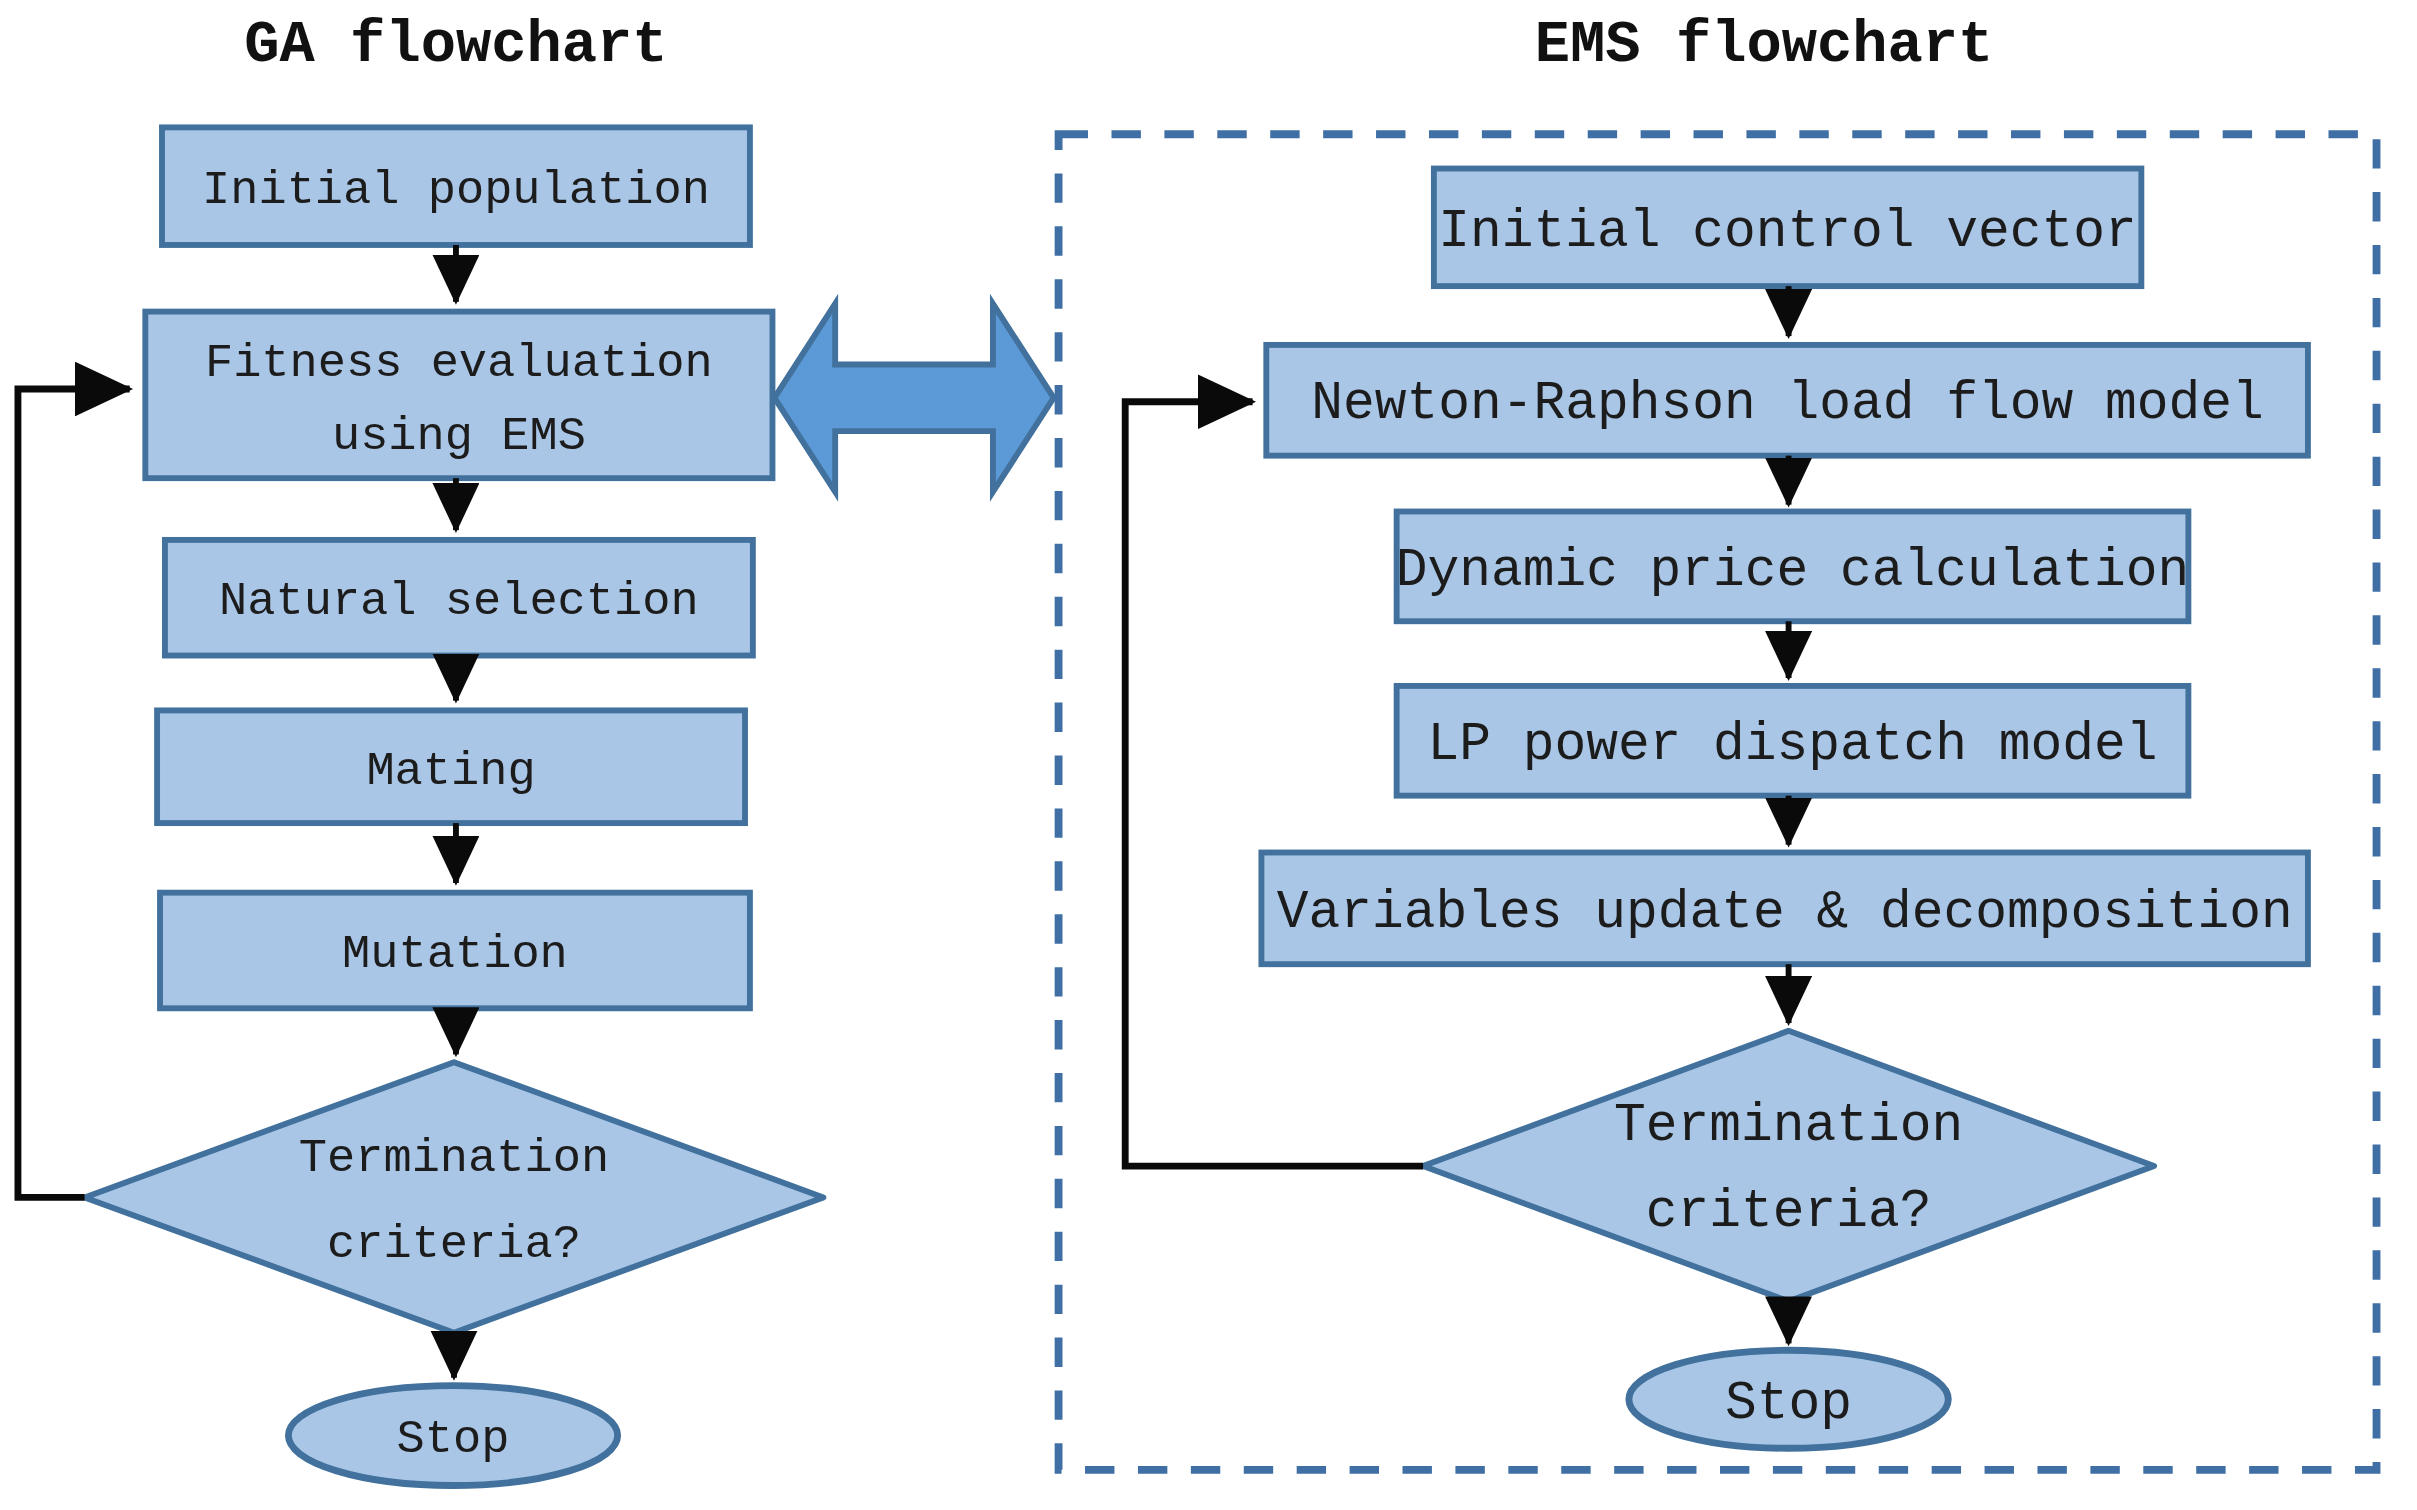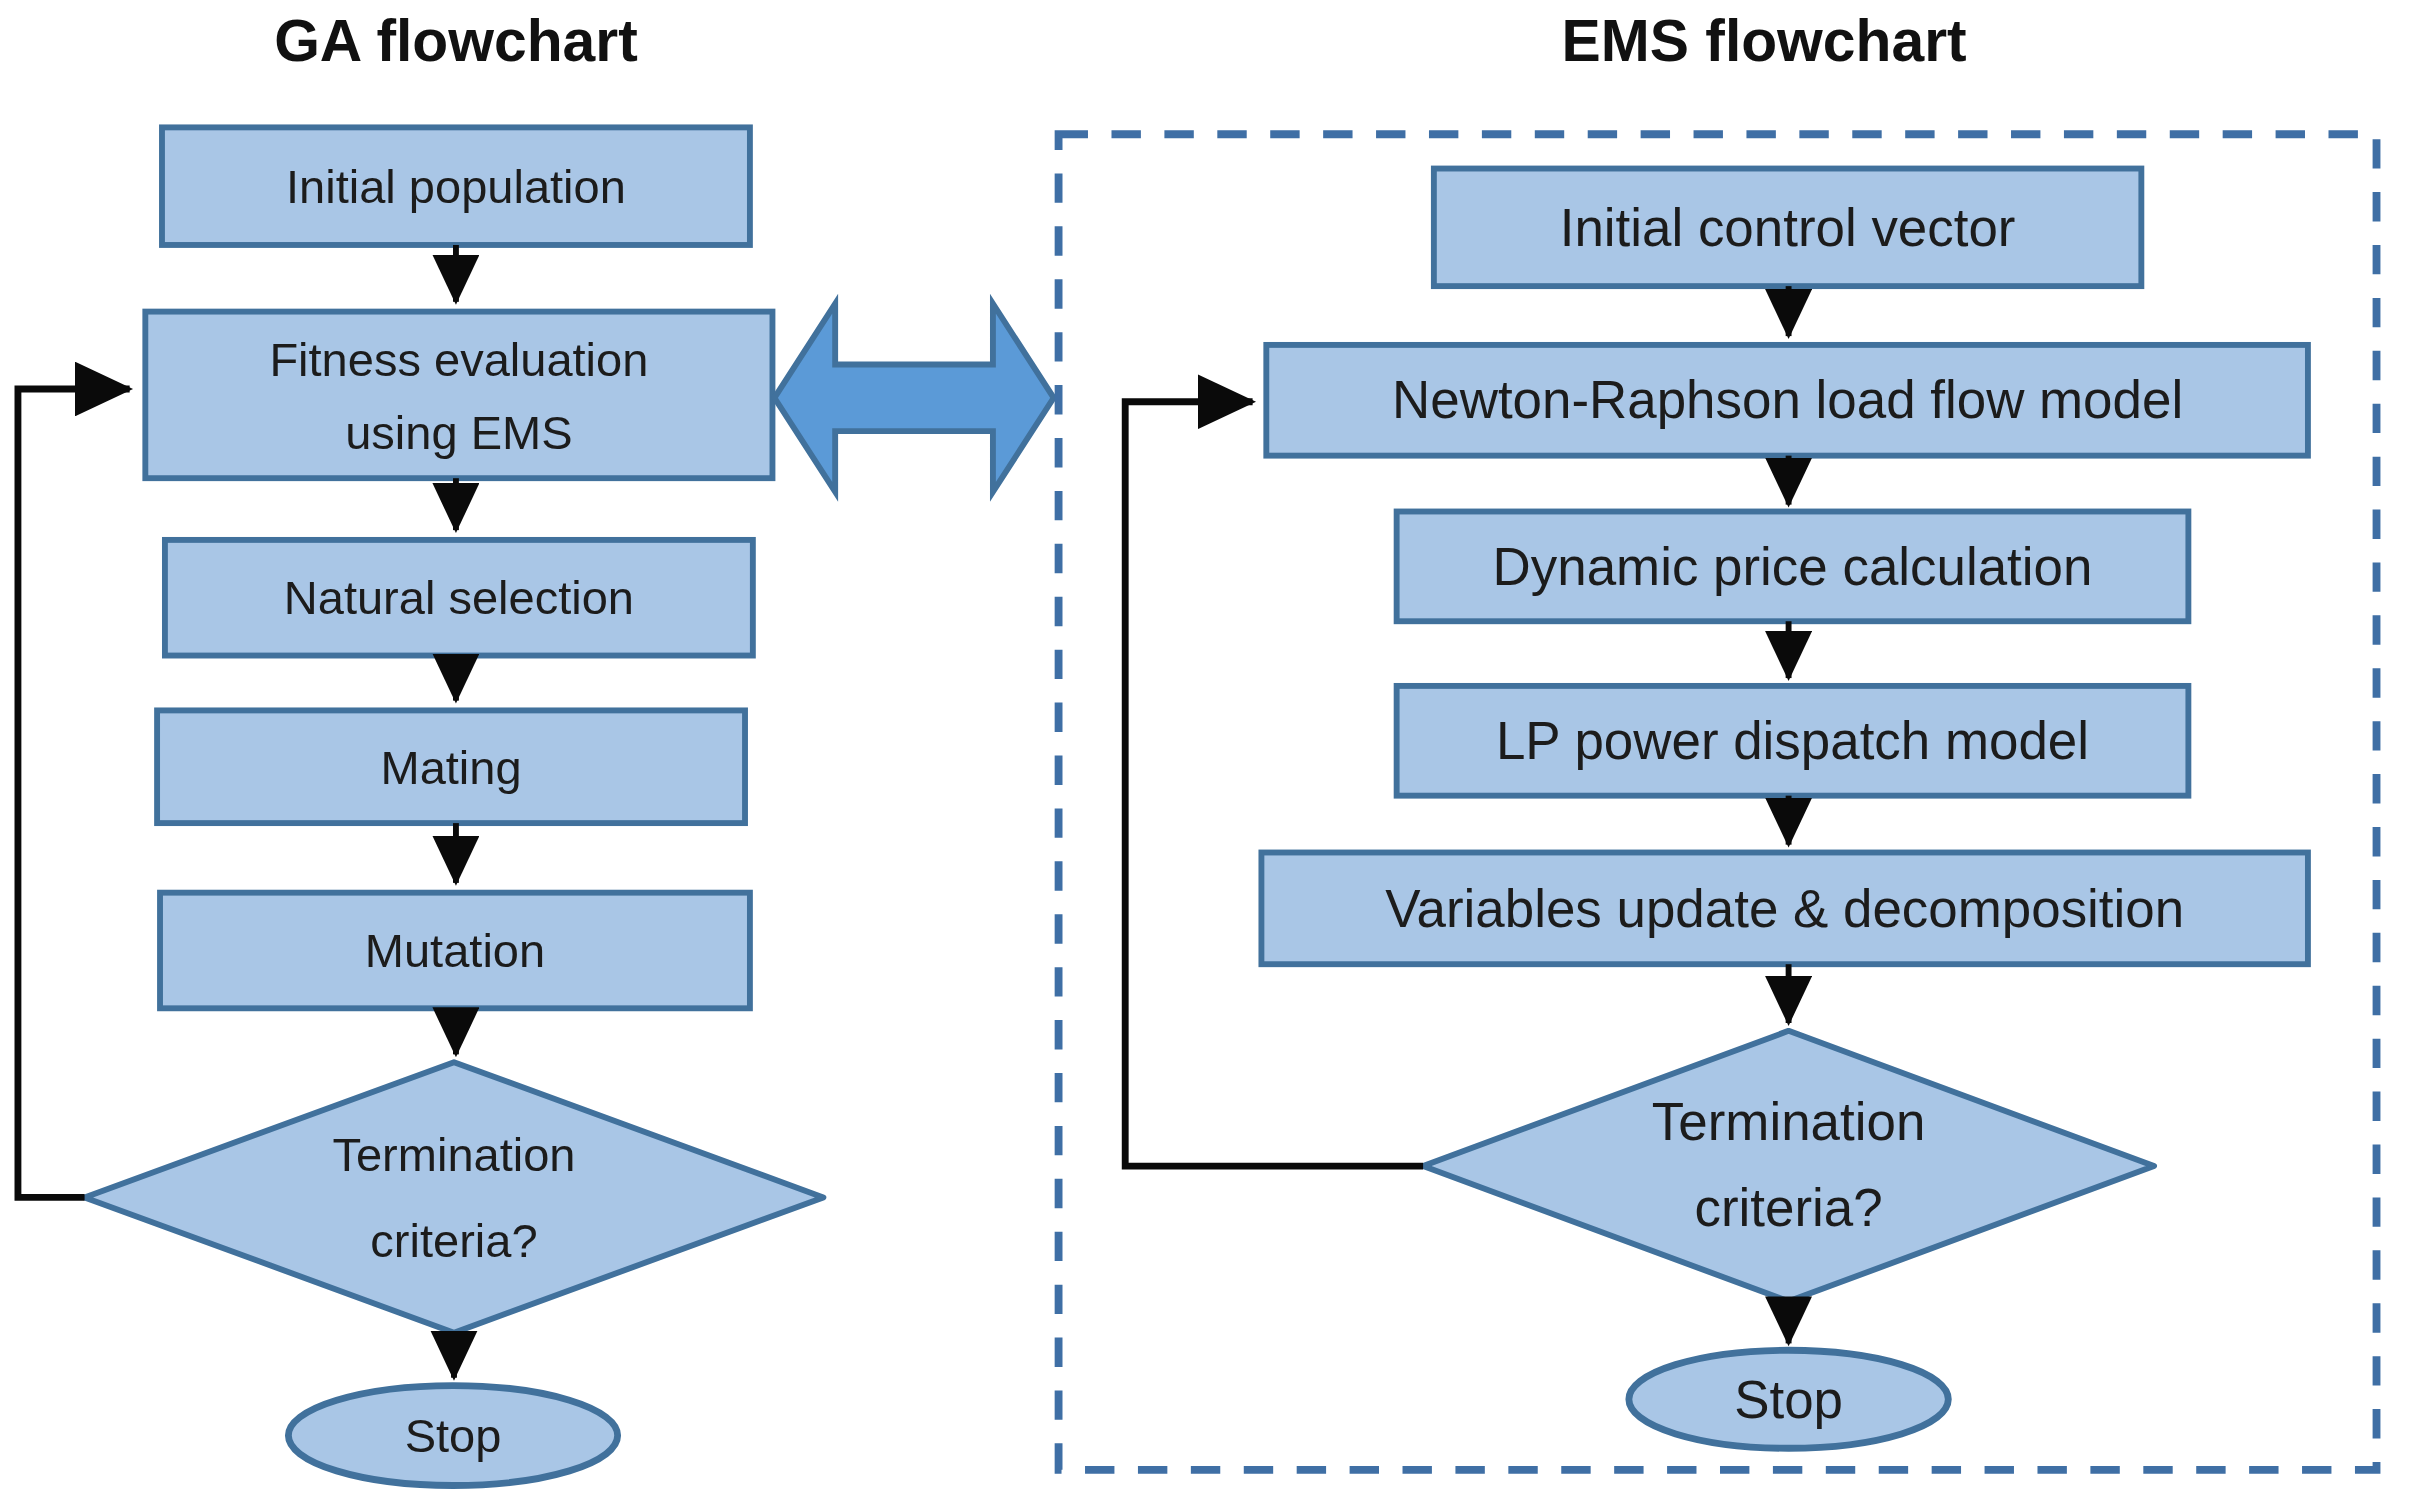--- a/index.html
+++ b/index.html
@@ -10,21 +10,21 @@
     --link-arrow-fill:#5b9ad7;
     --link-arrow-border:#41719c;
     --dashed-border:#3f6fa5;
     --background:#ffffff;
   }
   html,body{margin:0;padding:0;background:#fff;}
   .canvas{
     position:relative;
     width:1991px;height:1510px;
     background:var(--background);
-    font-family:Liberation Sans, sans-serif;
+    font-family:Liberation Mono, monospace;
   }
   svg{display:block;width:2417px;height:1510px;}
   .node-box{fill:var(--node-fill);stroke:var(--node-border);stroke-width:6;}
   .node-ellipse{fill:var(--node-fill);stroke:var(--node-border);stroke-width:7;}
   .node-diamond{fill:var(--node-fill);stroke:var(--node-border);stroke-width:6;stroke-linejoin:round;}
   .node-text{font-size:48px;fill:var(--text-color);text-anchor:middle;}
   .node-text-right{font-size:54px;fill:var(--text-color);text-anchor:middle;}
   .chart-title{font-size:60px;font-weight:bold;fill:#111;text-anchor:middle;}
   .flow-line{stroke:var(--connector-color);stroke-width:6;fill:none;}
   .loop-line{stroke:var(--connector-color);stroke-width:7;fill:none;}

